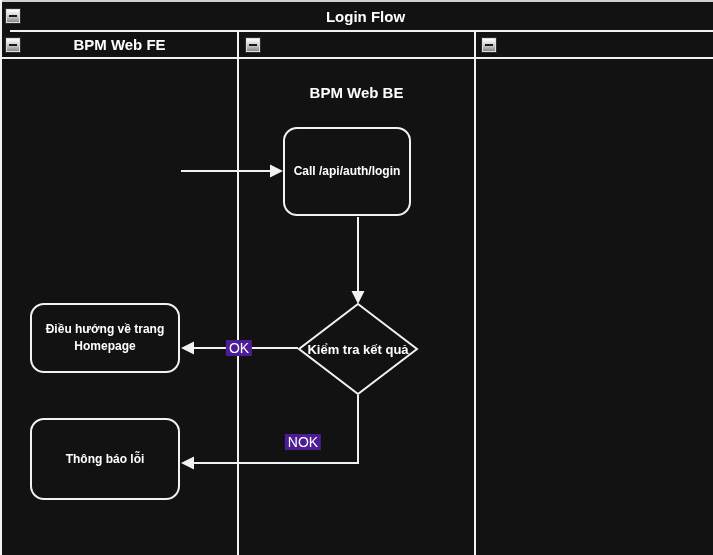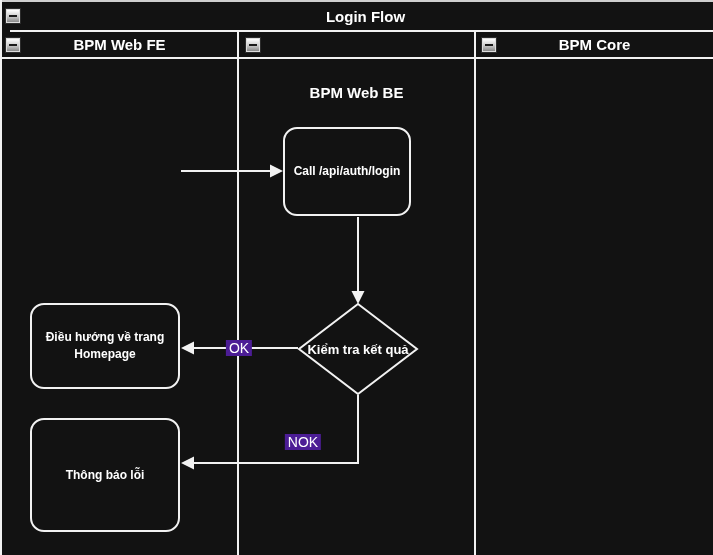--- a/index.html
+++ b/index.html
@@ -59,22 +59,22 @@
   
   .node {
     position:absolute; box-sizing:border-box;
     background:#121212; border:2px solid #f2f2f2; border-radius:14px;
     display:flex; align-items:center; justify-content:center;
     text-align:center; font-size:12px; font-weight:bold; line-height:1.4;
     white-space:pre-line; padding:4px; z-index:5; cursor:pointer;
   }
   #node-login    { left:30px;  top:127px; width:150px; height:89px; }
   #node-call-api { left:283px; top:127px; width:128px; height:89px;text-align:right; }
-  #node-homepage { left:30px;  top:303px; width:150px; height:86px; }
-  #node-error    { left:30px;  top:418px; width:150px; height:114px;text-align:right; }
+  #node-homepage { left:30px;  top:303px; width:150px; height:70px; }
+  #node-error    { left:30px;  top:418px; width:150px; height:82px;text-align:right; }
 
   
   .decision-label {
     position:absolute; left:301px; top:337px; width:114px; height:24px;
     display:flex; align-items:center; justify-content:center;
     text-align:center; font-size:13px; font-weight:bold; z-index:5; cursor:pointer;
   }
 
   
   .edge-label {
@@ -109,23 +109,20 @@
   <div class="collapse-btn" id="cb-core">
     <span class="minus-bar"></span>
   </div>
 
   <div class="lane-header" id="lh-fe">
     <span>BPM Web FE</span>
   </div>
   <div class="lane-header" id="lh-be">
     <span>BPM Web BE</span>
   </div>
-  <div class="lane-header" id="lh-core">
-    <span>BPM Core</span>
-  </div>
   <div class="header-bottom-line"></div>
 
   <div class="lane-sep" id="sep-1"></div>
   <div class="lane-sep" id="sep-2"></div>
 
   <svg class="connectors" width="713" height="555" viewBox="0 0 713 555">
 
     <line class="edge-line" x1="181" y1="171" x2="271" y2="171"></line>
     <polygon class="arrow-head" points="283,171 270,164.5 270,177.5"></polygon>
 

